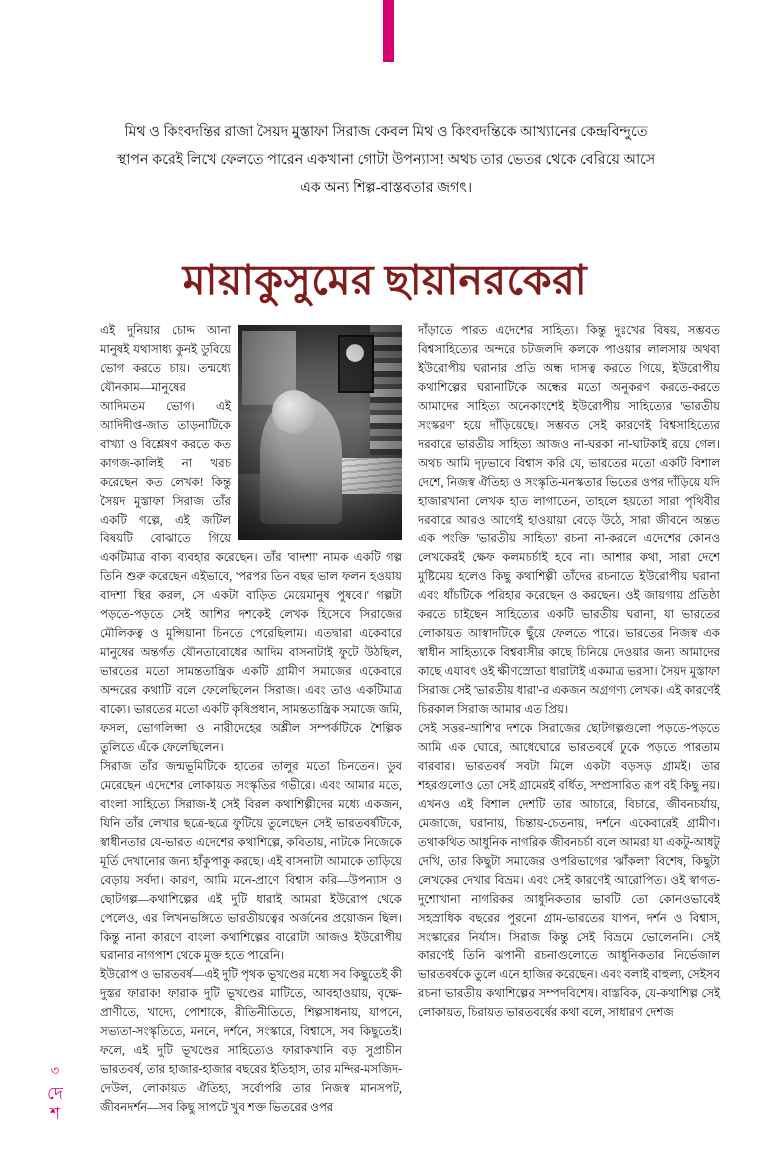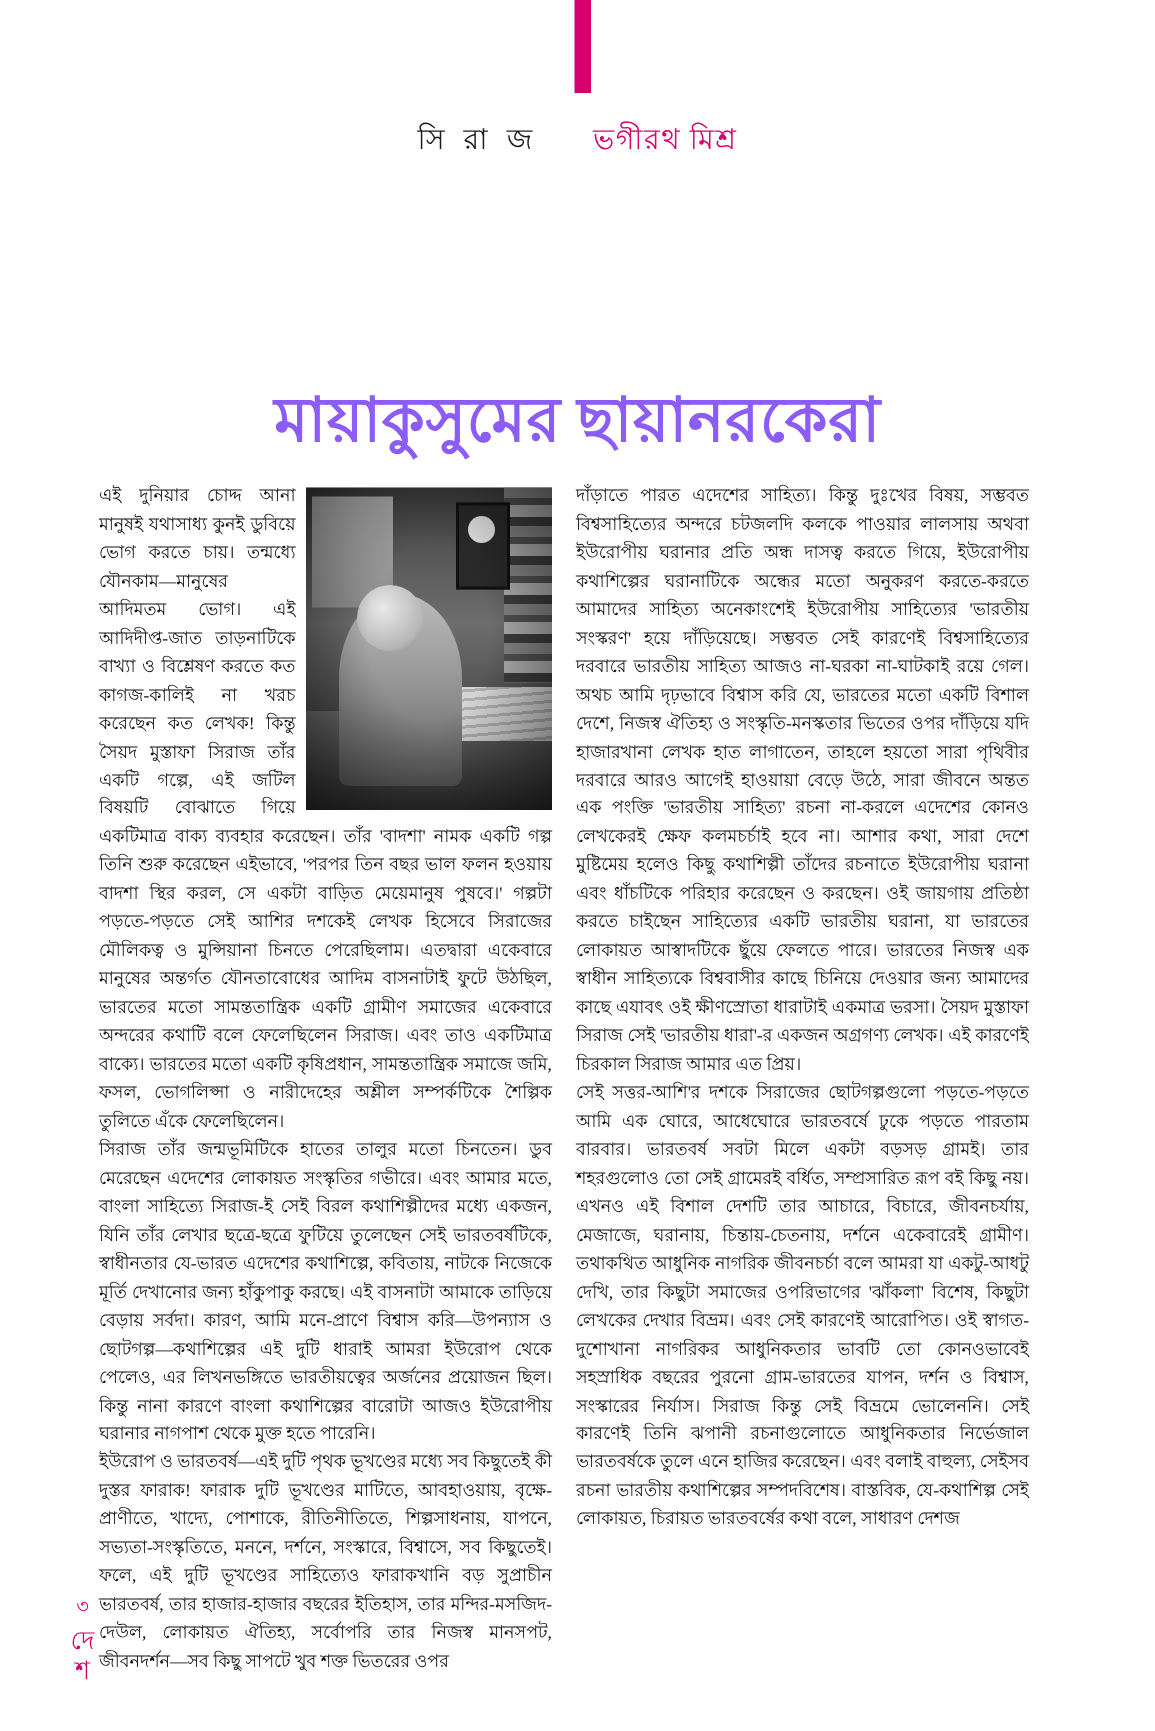--- a/index.html
+++ b/index.html
@@ -70,21 +70,21 @@
   }
 
   
   .display-title {
     position: absolute;
     top: 228px;
     left: 0;
     width: 770px;
     text-align: center;
     font-size: 41px;
-    color: #8b5cf6;
+    color: #7f1d1d;
     letter-spacing: 0.5px;
     line-height: 1.25;
     font-family: "Liberation Serif", serif;
   }
 
   
   .body-cols {
     position: absolute;
     top: 322px;
     left: 66px;
@@ -92,20 +92,21 @@
     height: 790px;
   }
   .col {
     position: absolute;
     top: 0;
     width: 302px;
     font-size: 11.7px;
     line-height: 1.62;
     text-align: justify;
     color: #111;
+    margin-left: 34px;
   }
   .col.left { left: 0; }
   .col.right { left: 318px; }
 
   .col p {
     margin: 0 0 0 0;
     text-indent: 0;
   }
   .col p + p { margin-top: 0; }
 
@@ -209,26 +210,22 @@
     letter-spacing: 0;
   }
 </style>
 </head>
 <body>
 
 <div class="page">
 
   <div class="top-accent"></div>
 
-  <div class="byline">
-    <span class="work">সি রা জ</span>
-    <span class="sep"></span>
-    <span class="author">ভগীরথ মিশ্র</span>
-  </div>
-
+
+  <div class="standfirst">মিথ ও কিংবদন্তির রাজা সৈয়দ মুস্তাফা সিরাজ কেবল মিথ ও কিংবদন্তিকে আখ্যানের কেন্দ্রবিন্দুতে স্থাপন করেই লিখে ফেলতে পারেন একখানা গোটা উপন্যাস! অথচ তার ভেতর থেকে বেরিয়ে আসে এক অন্য শিল্প-বাস্তবতার জগৎ।</div>
 
   <h1 class="display-title">মায়াকুসুমের ছায়ানরকেরা</h1>
 
   <div class="body-cols">
 
     <div class="col left">
       <div class="photo">
         <div class="bg"></div>
         <div class="window"></div>
         <div class="shelf"></div>

